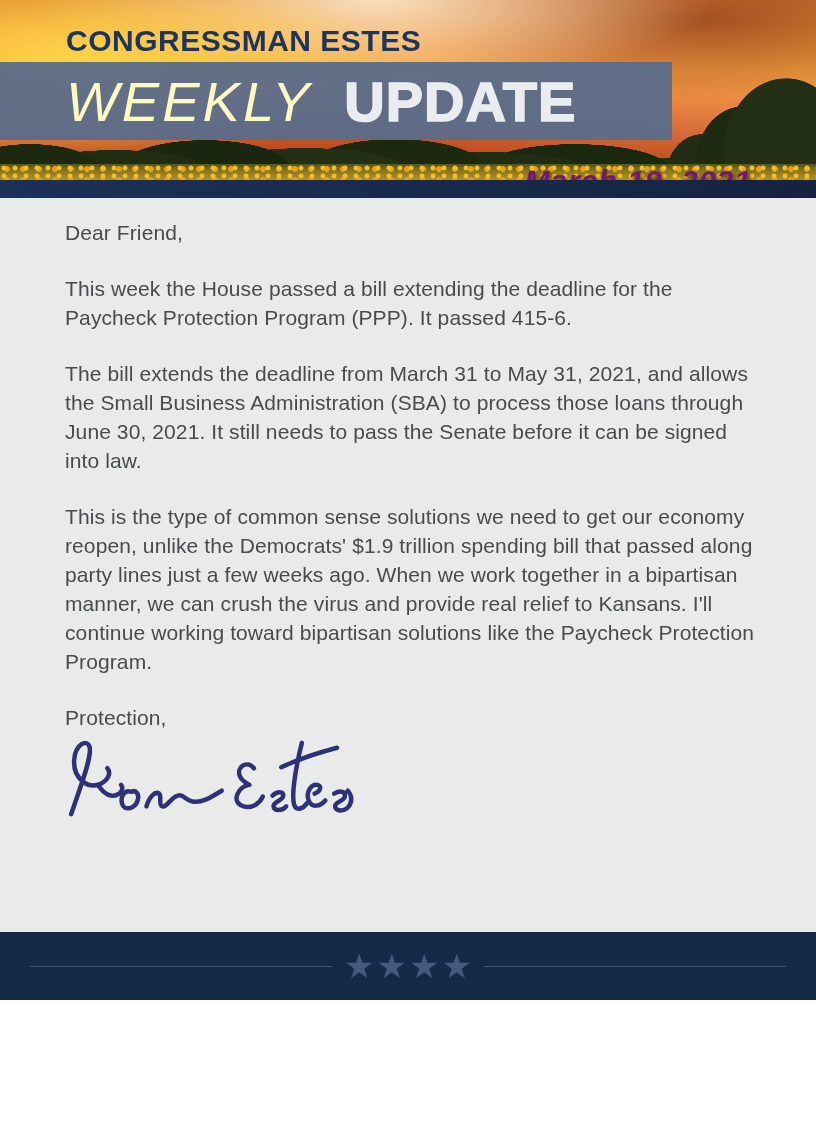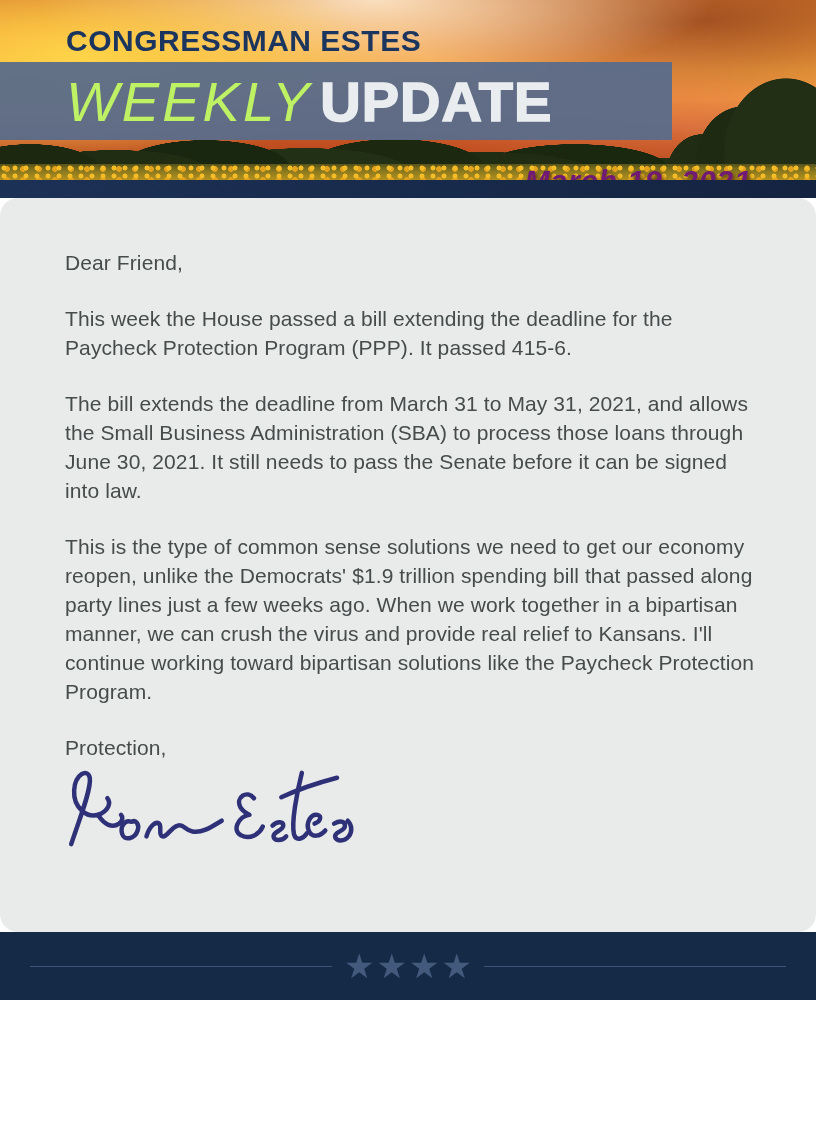--- a/index.html
+++ b/index.html
@@ -63,40 +63,40 @@
   .congressman {
     position:absolute; top:24px; left:66px; font-size:30px; font-weight:bold;
     letter-spacing:.5px; color:#1b355e; z-index:3;
   }
   .title-band {
     position:absolute; top:62px; left:0; width:672px; height:78px; z-index:2;
     background:rgba(90,108,138,.95);
     display:flex; align-items:center; padding-left:66px;
   }
   .weekly {
-    font-style:italic; font-weight:400; font-size:56px; color:#bef264;
+    font-style:italic; font-weight:400; font-size:56px; color:#fef9c3;
     letter-spacing:3px; white-space:nowrap;
   }
   .update {
     font-weight:bold; font-size:56px; color:#e9edf0; letter-spacing:1px;
-    margin-left:8px; -webkit-text-stroke:1.6px #e9edf0; white-space:nowrap;
+    margin-left:32px; -webkit-text-stroke:1.6px #e9edf0; white-space:nowrap;
   }
   .date-line {
     position:absolute; right:64px; top:164px; z-index:3;
     font-size:30px; font-weight:bold; font-style:italic; color:#701a75;
     letter-spacing:1px; text-shadow:2px 3px 5px rgba(60,25,5,.85);
   }
   .navy-stripe {
     position:absolute; left:0; bottom:0; width:100%; height:18px; z-index:4;
     background:linear-gradient(90deg,#1c3156 0%,#182a4b 55%,#142340 100%);
   }
 
   
   .body-section {
-    height:734px; background:#e9ebea; padding:50px 56px 0 65px; overflow:hidden;border-radius:18px;
+    height:734px; background:#e9ebea; padding:20px 56px 0 65px; overflow:hidden;
   }
   .letter p {
     margin:0 0 27px; font-size:21px; line-height:29px; color:#464c4b;
     max-width:700px; letter-spacing:.1px;
   }
   .letter p.closing { margin-bottom:4px; }
   .sig-svg { display:block; margin:4px 0 0 -4px; }
   .letter p.signer { margin-top:2px; }
   .sr-only {
     position:absolute; width:1px; height:1px; overflow:hidden;

